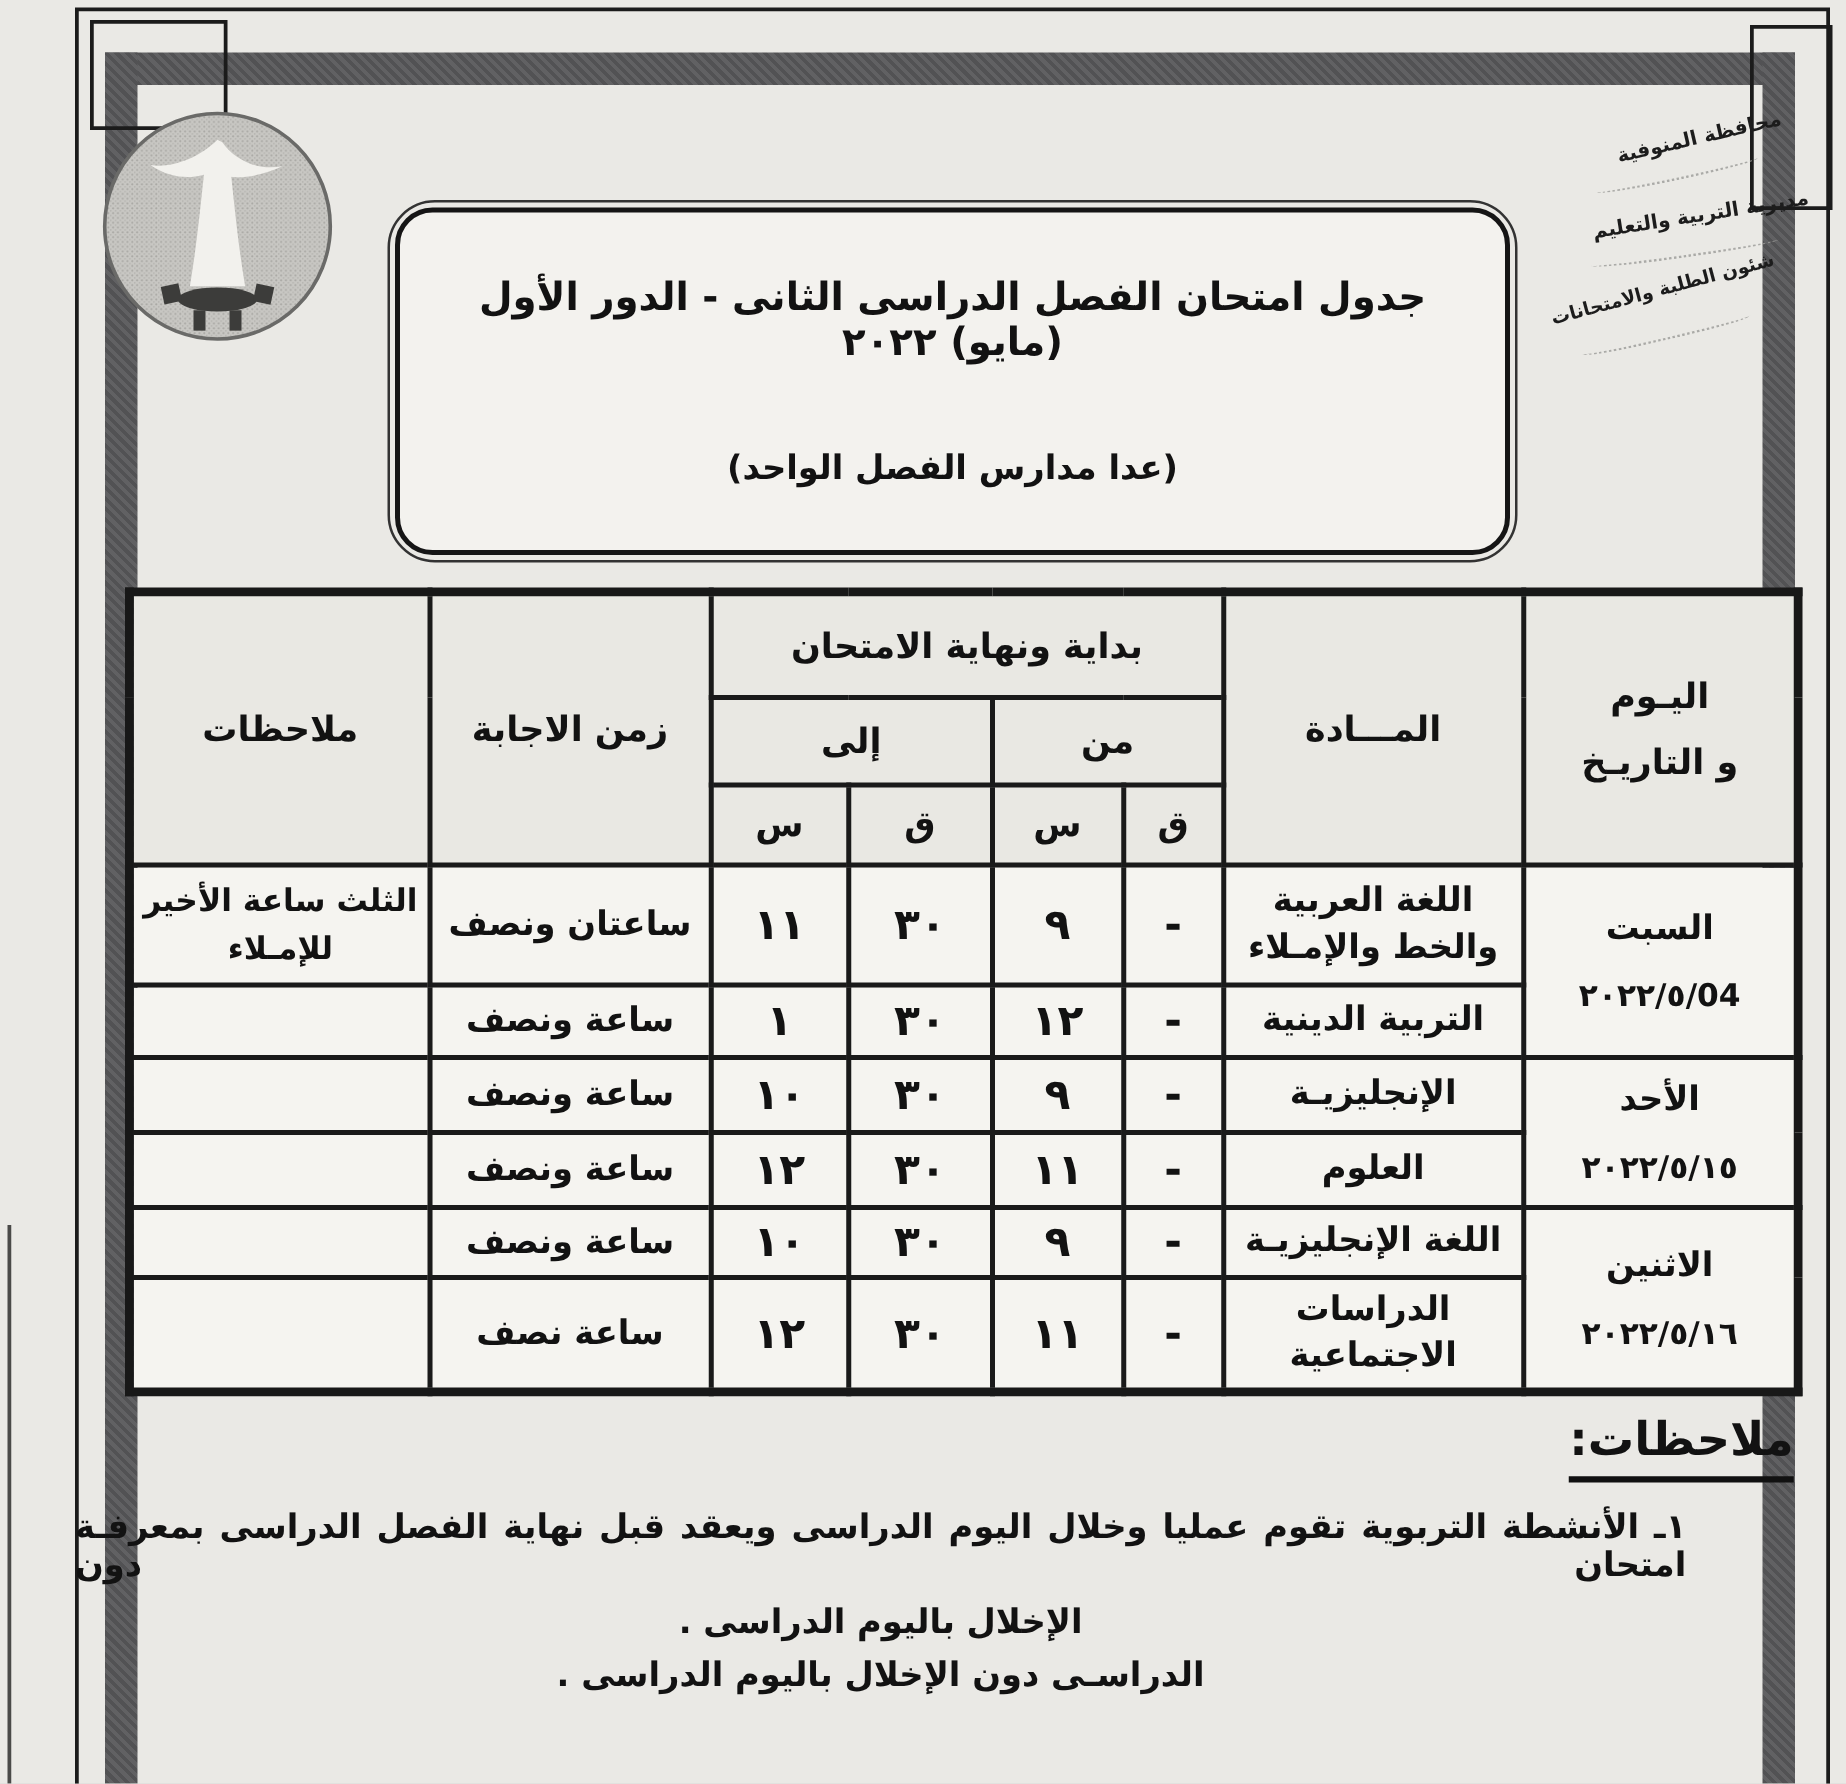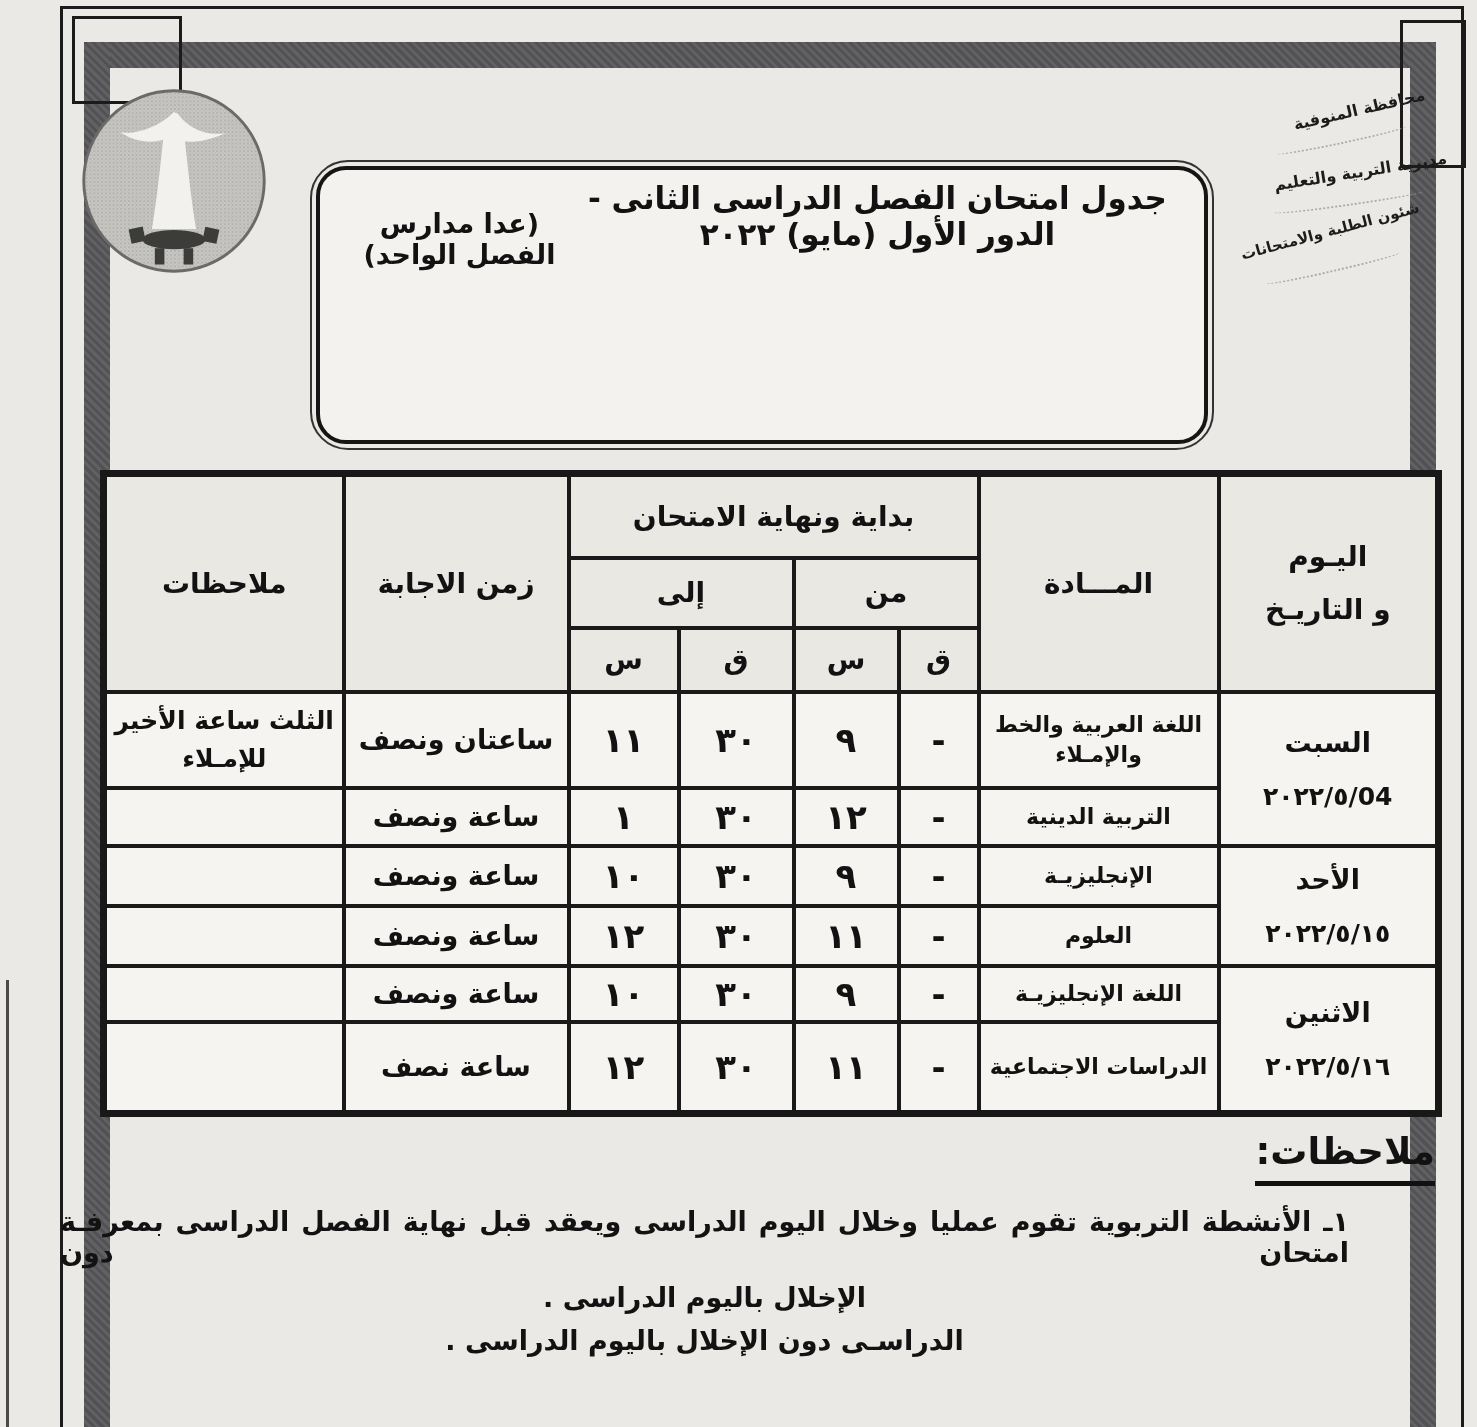--- a/index.html
+++ b/index.html
@@ -38,21 +38,21 @@
   .stamp .s3 { right:38px; top:134px; font-size:15px; transform:rotate(-15deg); }
   .stamp .sig { position:absolute; border-bottom:2px dotted #9b9b98; border-radius:50%; opacity:.8; height:8px; }
   .stamp .g1 { right:52px; top:48px;  width:132px; transform:rotate(-12deg); }
   .stamp .g2 { right:36px; top:110px; width:152px; transform:rotate(-8deg); }
   .stamp .g3 { right:58px; top:176px; width:138px; transform:rotate(-13deg); }
 
   
   .title-box {
     position:absolute; left:316px; top:166px; width:892px; height:278px;
     border:4px solid #151515; border-radius:30px; background:#f3f2ee;
-    display:flex; flex-direction:row; justify-content:space-evenly;
+    display:flex; flex-direction:column; justify-content:space-evenly;
     text-align:center; padding:10px 24px;
   }
   .title-box::before {
     content:""; position:absolute; inset:-10px; border:2px solid #333;
     border-radius:38px; pointer-events:none;
   }
   .t1 { font-size:31px; font-weight:bold; }
   .t2 { font-size:29px; font-weight:bold; }
   .t3 { font-size:27px; font-weight:bold;margin-top:28px; }
 
@@ -67,21 +67,21 @@
     font-weight:bold; padding:2px 4px; overflow:hidden;
   }
   .schedule th { background:#e9e8e3; font-size:28px; }
   .schedule td { background:#f5f4f0; font-size:34px; }
   tr.h1{height:84px} tr.h2{height:70px} tr.h3{height:64px}
   tr.r1{height:96px} tr.r2{height:58px} tr.r3{height:60px}
   tr.r4{height:60px} tr.r5{height:56px} tr.r6{height:92px}
   td.day-cell { font-size:27px; }
   td.day-cell .dname { margin-bottom:24px; }
   td.day-cell .ddate { font-size:25px; }
-  td.subject-cell { font-size:22px; line-height:1.35;text-align:center; }
+  td.subject-cell { font-size:27px; line-height:1.35;text-align:center; }
   td.duration-cell { font-size:27px; }
   td.note-cell { font-size:25px; line-height:1.5; }
   .hdr-day div { line-height:1.9; }
 
   
   .notes { position:absolute; left:40px; top:1130px; width:1395px; text-align:right; }
   .notes-heading {
     display:inline-block; font-size:37px; font-weight:bold;
     padding-bottom:8px; border-bottom:5px solid #111; margin-left:0;
   }

